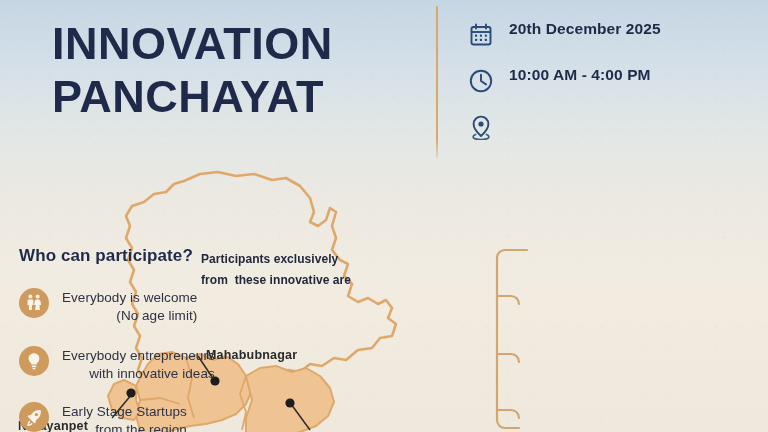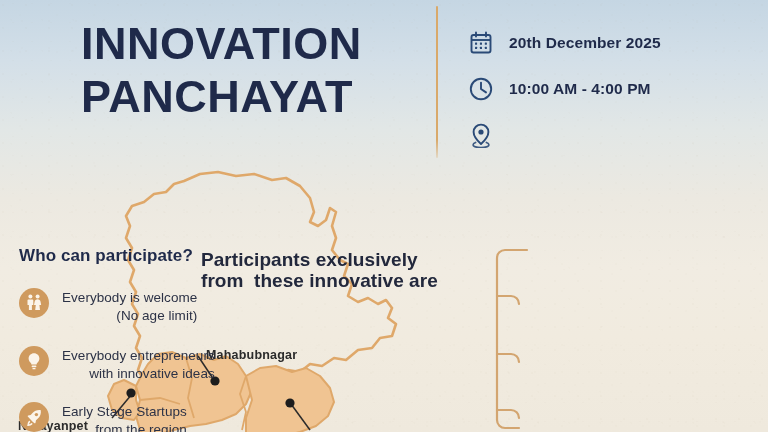--- a/index.html
+++ b/index.html
@@ -42,21 +42,21 @@
       radial-gradient(circle at 37% 63%, rgba(160,140,110,.08) 0 1px, transparent 1px),
       radial-gradient(circle at 68% 18%, rgba(160,140,110,.09) 0 1px, transparent 1px),
       radial-gradient(circle at 82% 77%, rgba(160,140,110,.08) 0 1px, transparent 1px),
       radial-gradient(circle at 54% 41%, rgba(160,140,110,.07) 0 1px, transparent 1px);
     background-size: 23px 23px, 31px 31px, 19px 19px, 27px 27px, 37px 37px;
   }
 
   
   #title-block {
     position: absolute;
-    left: 81px;
+    left: 52px;
     top: 17px;
     width: 360px;
   }
   .title-line {
     color: #1f2a4a;
     font-size: 45px;
     line-height: 53px;
     font-weight: 700;
     letter-spacing: .5px;
     white-space: nowrap;
@@ -75,21 +75,21 @@
 
   
   #details {
     position: absolute;
     left: 466px;
     top: 20px;
     width: 300px;
   }
   .detail-row {
     display: flex;
-    align-items: center;
+    align-items: flex-start;
     height: 46px;
   }
   .detail-icon {
     width: 30px;
     height: 30px;
     flex: 0 0 30px;
     display: flex;
     align-items: center;
     justify-content: center;
     color: #2a4a77;
@@ -126,21 +126,21 @@
 
   
   #callout {
     position: absolute;
     left: 201px;
     top: 249px;
     width: 232px;
   }
   .callout-line {
     color: #22283c;
-    font-size: 19px;
+    font-size: 12px;
     line-height: 21px;
     font-weight: 700;
     letter-spacing: .05px;
     white-space: pre;
   }
 
   
   #participate {
     position: absolute;
     left: 489px;

